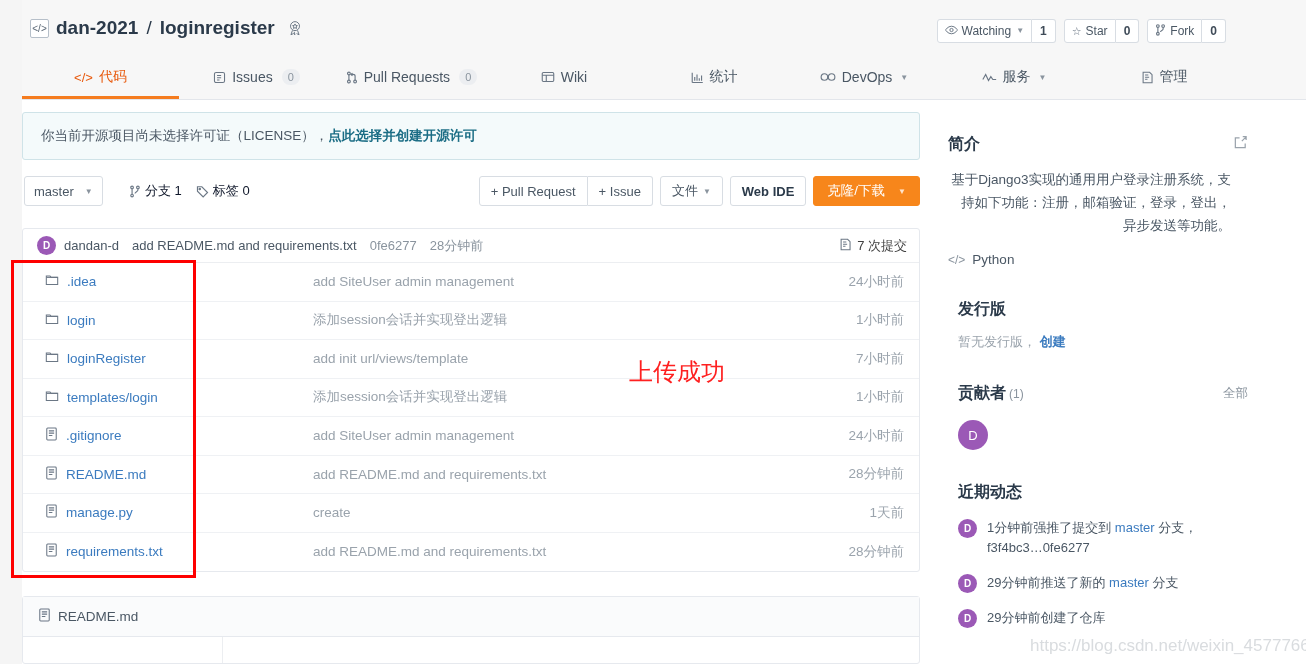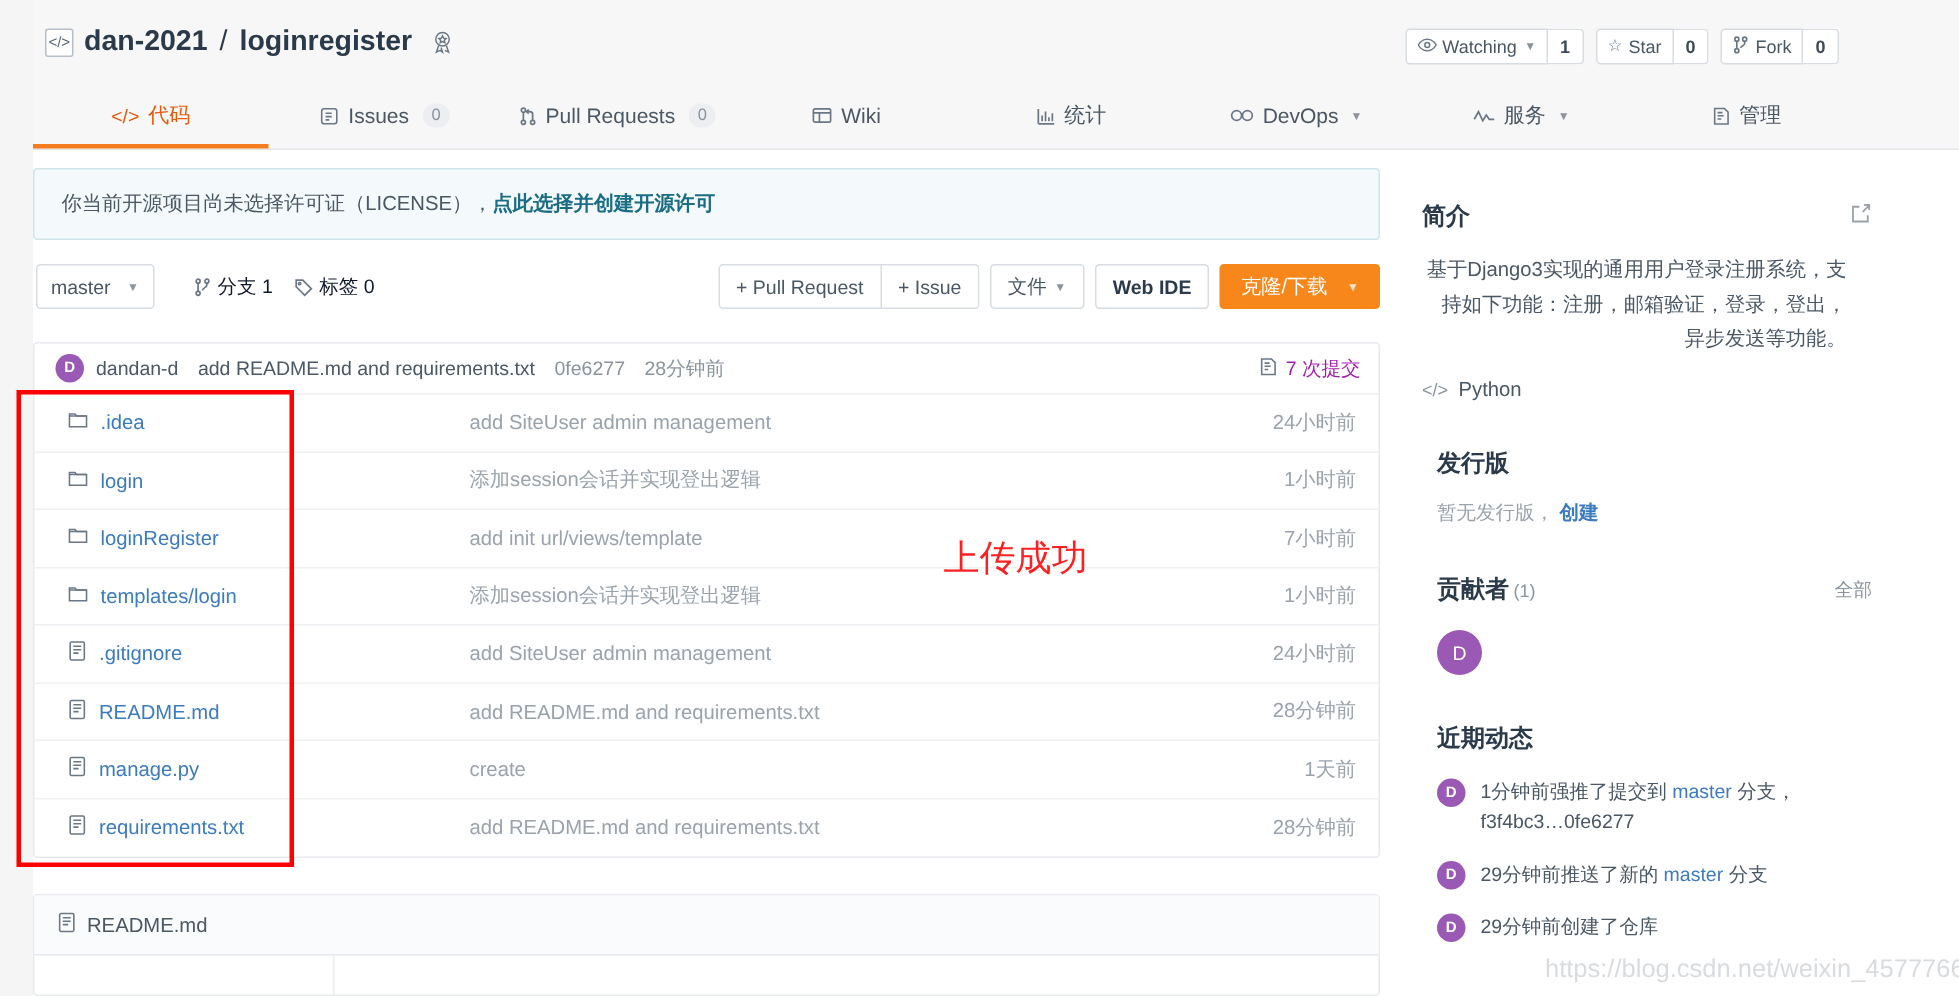--- a/index.html
+++ b/index.html
@@ -113,21 +113,21 @@
   }
   .av {
     width:19px; height:19px; border-radius:50%; background:#9b59b6; color:#fff;
     display:inline-flex; align-items:center; justify-content:center;
     font-size:10px; font-weight:bold; margin-right:8px; flex:0 0 auto;
   }
   .cm-author { color:#4a5764; margin-right:13px; }
   .cm-msg { color:#4a5764; margin-right:13px; }
   .cm-sha { color:#8a949e; margin-right:13px; }
   .cm-time { color:#8a949e; }
-  .cm-commits { margin-left:auto; color:#a21caf; display:flex; align-items:center; gap:5px; }
+  .cm-commits { margin-left:auto; color:#404040; display:flex; align-items:center; gap:5px; }
 
   .frow { height:38.5px; display:flex; align-items:center; border-bottom:1px solid #eff1f4; font-size:13.5px; }
   .frow:last-child { border-bottom:none; }
   .fname { width:270px; padding-left:22px; display:flex; align-items:center; gap:8px; color:#3b7bbf; }
   .fmsg { flex:1; color:#9aa3ac; padding-left:20px; }
   .ftime { width:120px; text-align:right; padding-right:15px; color:#9aa3ac; }
 
   .readme-box { width:898px; border:1px solid #e6e9ee; border-radius:3px; margin-top:24px; background:#fff; }
   .readme-head {
     height:40px; display:flex; align-items:center; gap:7px; padding-left:15px;

